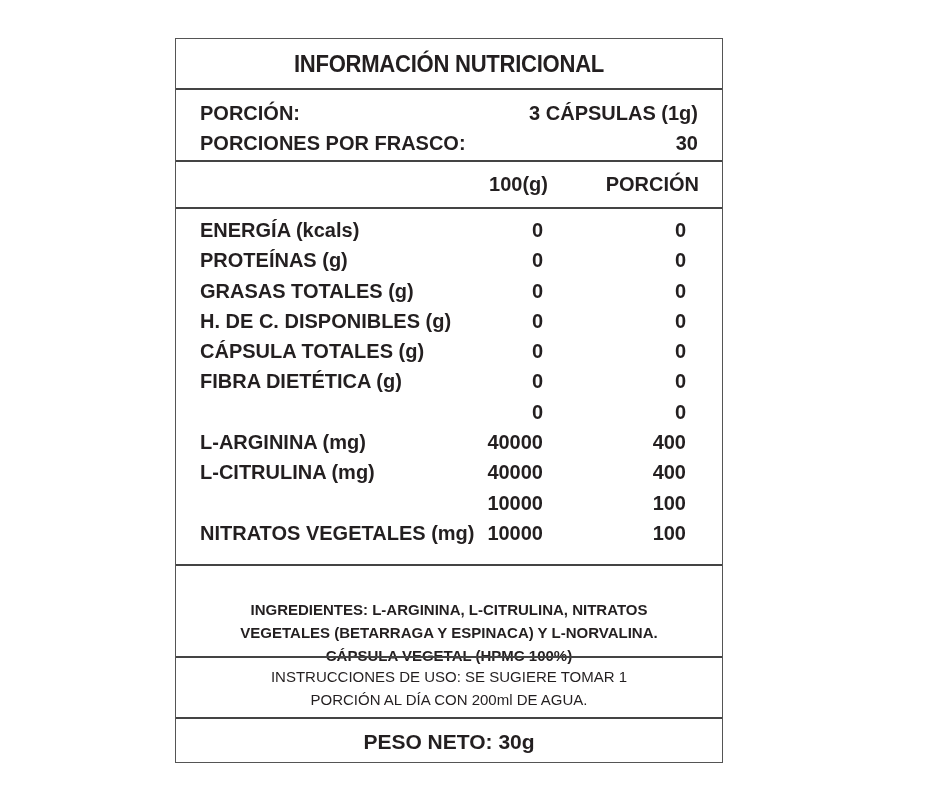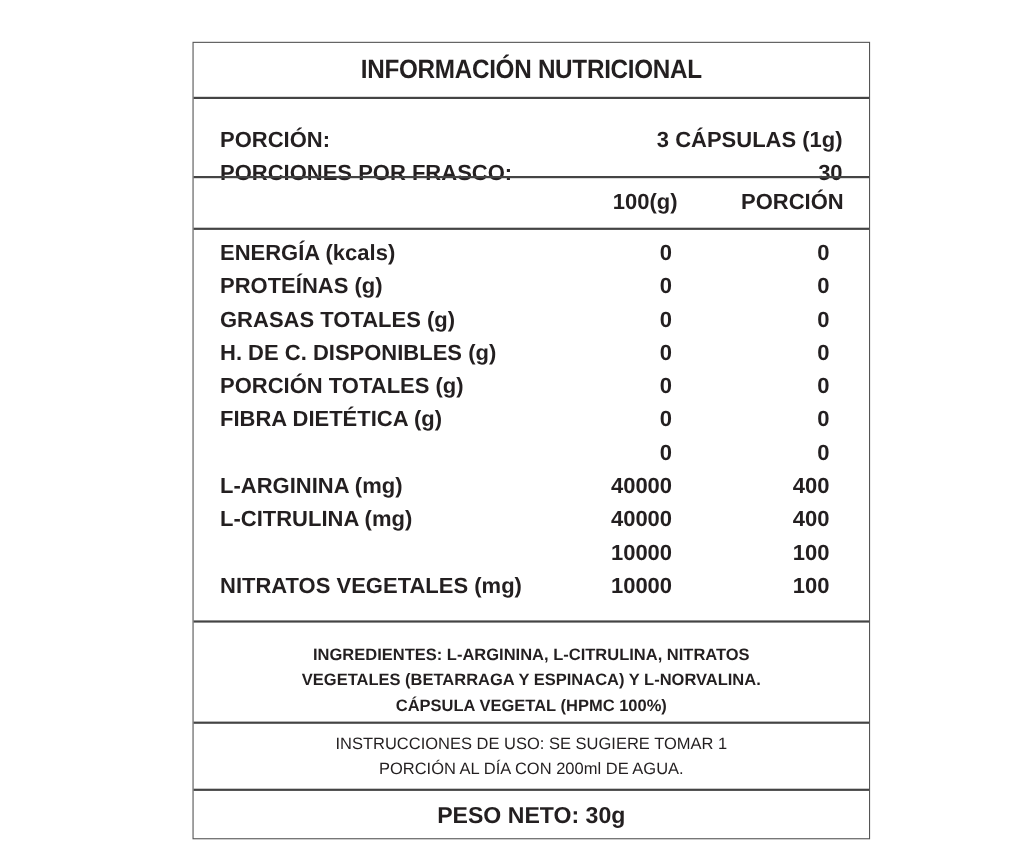--- a/index.html
+++ b/index.html
@@ -12,21 +12,21 @@
       height: 788px;
       position: relative;
       font-family: "Liberation Sans", "DejaVu Sans", sans-serif;
       color: #231f20;
       overflow: hidden;
     }
     .label {
       position: absolute;
       left: 175px;
       top: 38px;
-      width: 616px;
+      width: 548px;
       height: 725px;
       border: 1.5px solid #555555;
       box-sizing: border-box;
     }
     .section {
       position: absolute;
       left: 0;
       width: 100%;
       box-sizing: border-box;
     }
@@ -44,21 +44,21 @@
       align-items: center;
       justify-content: center;
       font-weight: bold;
       font-size: 24px;
       letter-spacing: -0.3px;
       transform: scaleX(0.92);
     }
     .serving {
       top: 52px;
       height: 70px;
-      padding: 22px 24px 0 24px;
+      padding: 7px 24px 0 24px;
       font-weight: bold;
       font-size: 20px;
     }
     .serving .row {
       display: flex;
       justify-content: space-between;
       height: 30px;
       line-height: 30px;
     }
     .colhead {
@@ -95,21 +95,21 @@
     }
     .nutrients .v100 {
       position: absolute;
       right: 179px;
     }
     .nutrients .vpor {
       position: absolute;
       right: 36px;
     }
     .ingredients {
-      top: 534px;
+      top: 548px;
       height: 90px;
       display: flex;
       flex-direction: column;
       align-items: center;
       justify-content: center;
       font-weight: bold;
       font-size: 15px;
       line-height: 23px;
       text-align: center;
     }
@@ -176,21 +176,21 @@
       <span class="nname">GRASAS TOTALES (g)</span>
       <span class="v100">0</span>
       <span class="vpor">0</span>
     </div>
     <div class="nrow">
       <span class="nname">H. DE C. DISPONIBLES (g)</span>
       <span class="v100">0</span>
       <span class="vpor">0</span>
     </div>
     <div class="nrow">
-      <span class="nname">PORCIÓN TOTALES (g)</span>
+      <span class="nname">CÁPSULA TOTALES (g)</span>
       <span class="v100">0</span>
       <span class="vpor">0</span>
     </div>
     <div class="nrow">
       <span class="nname">FIBRA DIETÉTICA (g)</span>
       <span class="v100">0</span>
       <span class="vpor">0</span>
     </div>
     <div class="nrow">
       <span class="v100">0</span>

